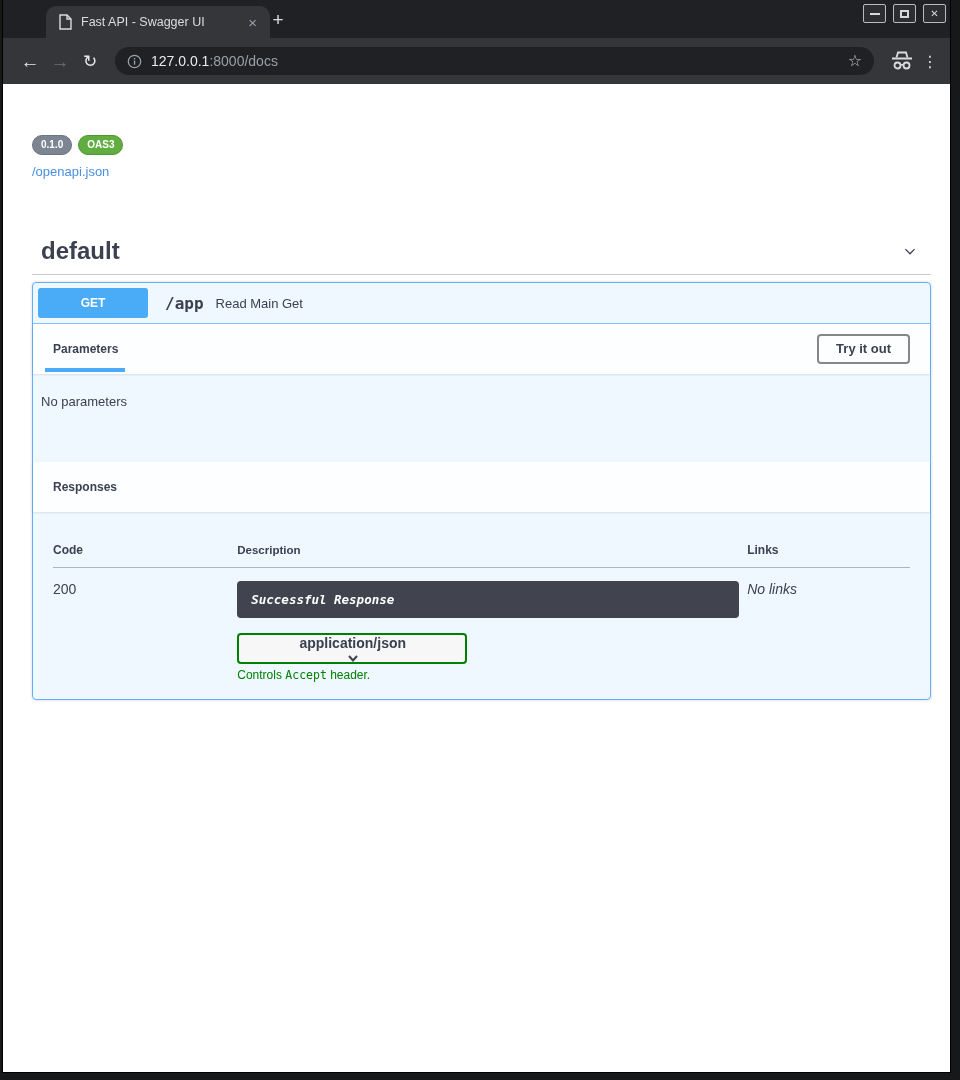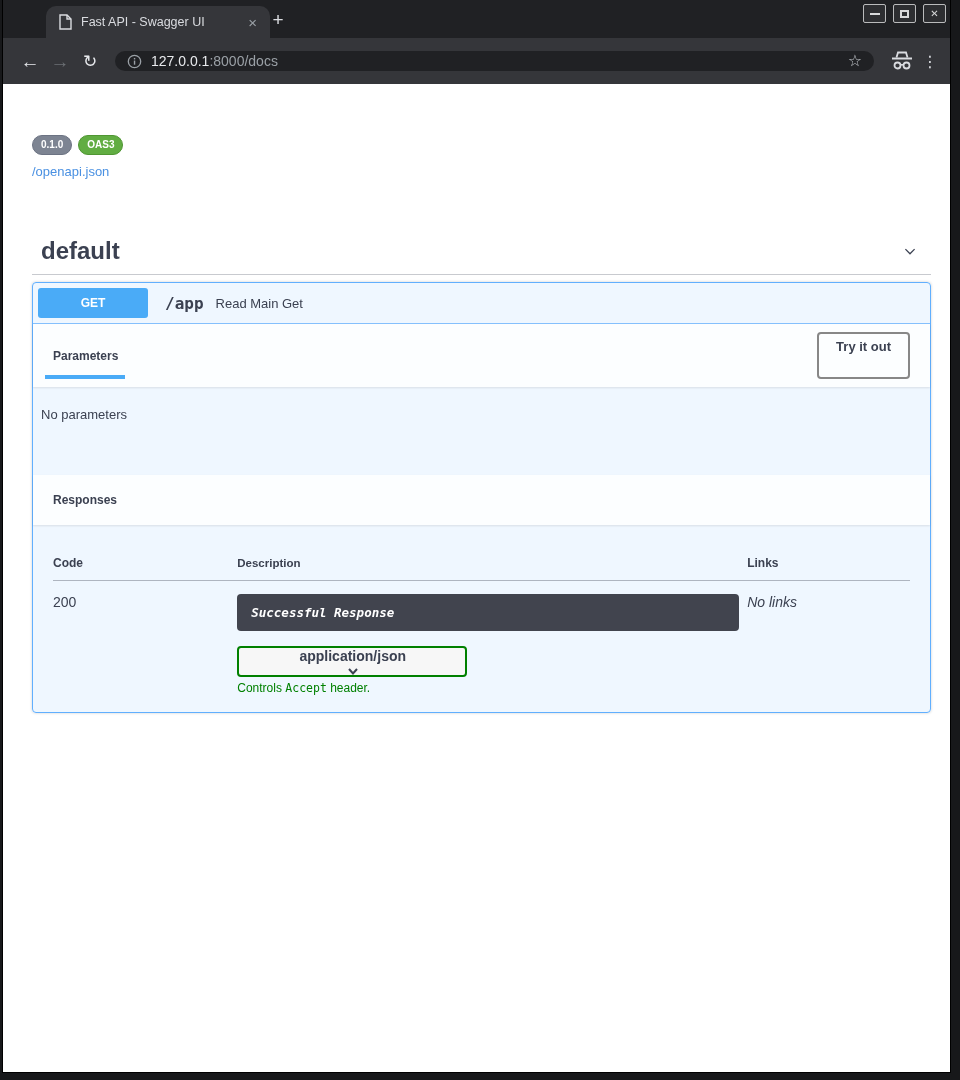--- a/index.html
+++ b/index.html
@@ -22,21 +22,21 @@
   .win-btn { width:23px; height:19px; border:1px solid #babbbc; border-radius:2px; background:#2d2e31;
              display:flex; align-items:center; justify-content:center; color:#d8d9da; font-size:10px; }
   .glyph-min { display:block; width:10px; border-top:2px solid #d8d9da; }
   .glyph-max { display:block; width:9px; height:8px; border:2px solid #d8d9da; }
 
   
   .toolbar { height:46px; background:#35363a; display:flex; align-items:center; padding:0 10px 0 12px; flex:none; }
   .nav-icon { width:30px; text-align:center; color:#e8eaed; font-size:19px; line-height:1; flex:none; }
   .nav-icon.disabled { color:#6d7175; }
   .nav-icon.reload { font-size:17px; }
-  .omnibox { flex:1; height:20px; background:#202124; border-radius:14px; display:flex; align-items:center;
+  .omnibox { flex:1; height:28px; background:#202124; border-radius:14px; display:flex; align-items:center;
              padding:0 12px; gap:9px; margin:0 8px 0 10px; min-width:0; }
   .info-icon { width:15px; height:15px; flex:none; }
   .url { font-size:14px; white-space:nowrap; overflow:hidden; }
   .url-host { color:#e8eaed; }
   .url-rest { color:#9aa0a6; }
   .star { margin-left:auto; color:#bdc1c6; font-size:16px; line-height:1; }
   .incog { width:24px; height:20px; margin:0 6px 0 8px; flex:none; }
   .menu-dots { color:#dadce0; font-size:16px; width:20px; text-align:center; letter-spacing:0; }
 
   
@@ -66,21 +66,21 @@
   .op-path { font-family:"DejaVu Sans Mono","Liberation Mono",monospace; font-size:16px; font-weight:700;
              color:#3b4151; margin-left:7px; }
   .op-desc { font-size:13px; color:#3b4151; margin-left:2px; }
 
   .section-header { display:flex; align-items:center; justify-content:space-between; min-height:50px;
                     padding:8px 20px; background:rgba(255,255,255,.8); box-shadow:0 1px 2px rgba(0,0,0,.10); }
   .tab-item { font-size:12px; font-weight:700; color:#3b4151; position:relative; cursor:pointer; }
   .tab-item::after { content:""; position:absolute; left:-8px; bottom:-16px; width:calc(100% + 15px);
                      height:4px; background:#4aabf7; }
   .tryout-btn { border:2px solid #878787; border-radius:4px; background:transparent; color:#3b4151;
-                font-family:inherit; font-weight:600; font-size:13px; padding:5px 17px 23px; cursor:pointer; }
+                font-family:inherit; font-weight:600; font-size:13px; padding:5px 17px 6px; cursor:pointer; }
 
   .op-body { padding:18px 8px 52px; }
   .no-params { font-size:13px; color:#3b4151; }
 
   .responses-heading { font-size:12px; font-weight:700; color:#3b4151; }
   .responses-inner { padding:18px 20px 17px; }
   table.responses { width:100%; border-collapse:collapse; table-layout:fixed; }
   col.c-code { width:21.5%; } col.c-desc { width:59.5%; } col.c-links { width:19%; }
   .responses th { text-align:left; font-size:12px; font-weight:700; color:#3b4151;
                   padding:13px 0 10px; border-bottom:1px solid rgba(59,65,81,.2); }

